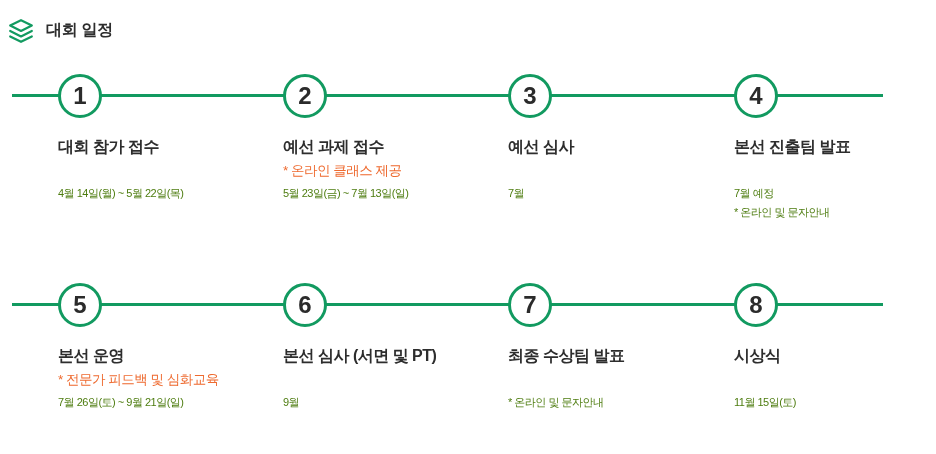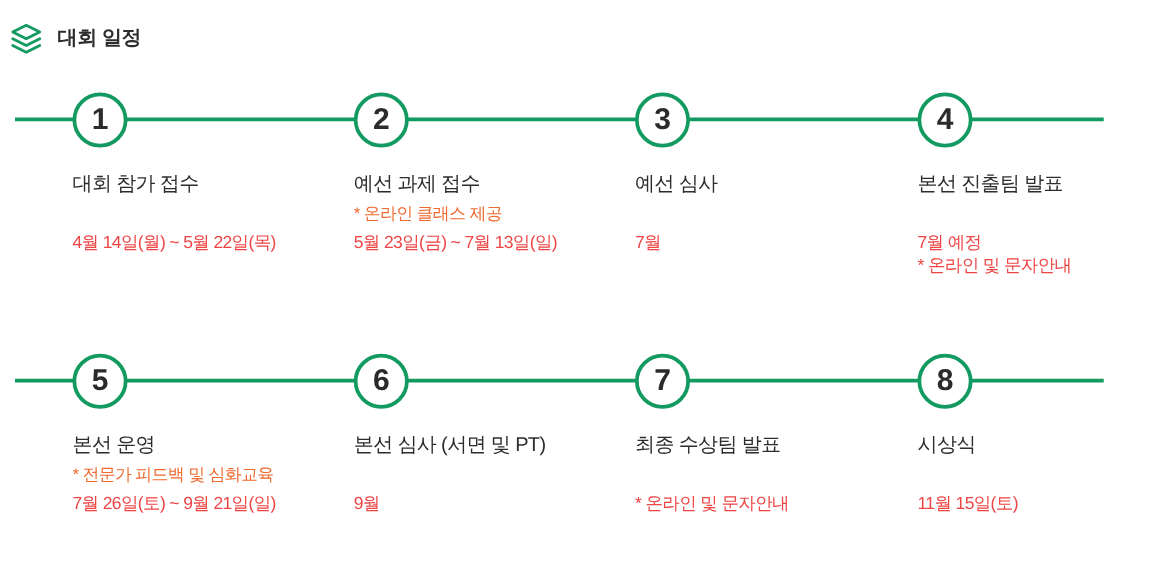--- a/index.html
+++ b/index.html
@@ -76,44 +76,44 @@
     color: #2b2b2b;
     line-height: 1;
   }
 
   .step-title {
     position: absolute;
     left: 0;
     top: 63px;
     width: 220px;
     font-size: 16px;
-    font-weight: 400;
+    font-weight: 700;
     color: #2d2d2d;
     letter-spacing: -0.5px;
     white-space: nowrap;
   }
   .step-note {
     position: absolute;
     left: 0;
     top: 88px;
     width: 220px;
     font-size: 13.5px;
     font-weight: 400;
     color: #ee6a2f;
     letter-spacing: -0.5px;
     white-space: nowrap;
   }
   .step-dates {
     position: absolute;
     left: 0;
     top: 110px;
     width: 220px;
-    font-size: 14px;
+    font-size: 11px;
     font-weight: 400;
-    color: #ef4444;
+    color: #4d7c0f;
     letter-spacing: -0.5px;
     line-height: 19px;
   }
   .date-line { display: block; white-space: nowrap; }
 </style>
 </head>
 <body>
 
 <div class="stage">
 

